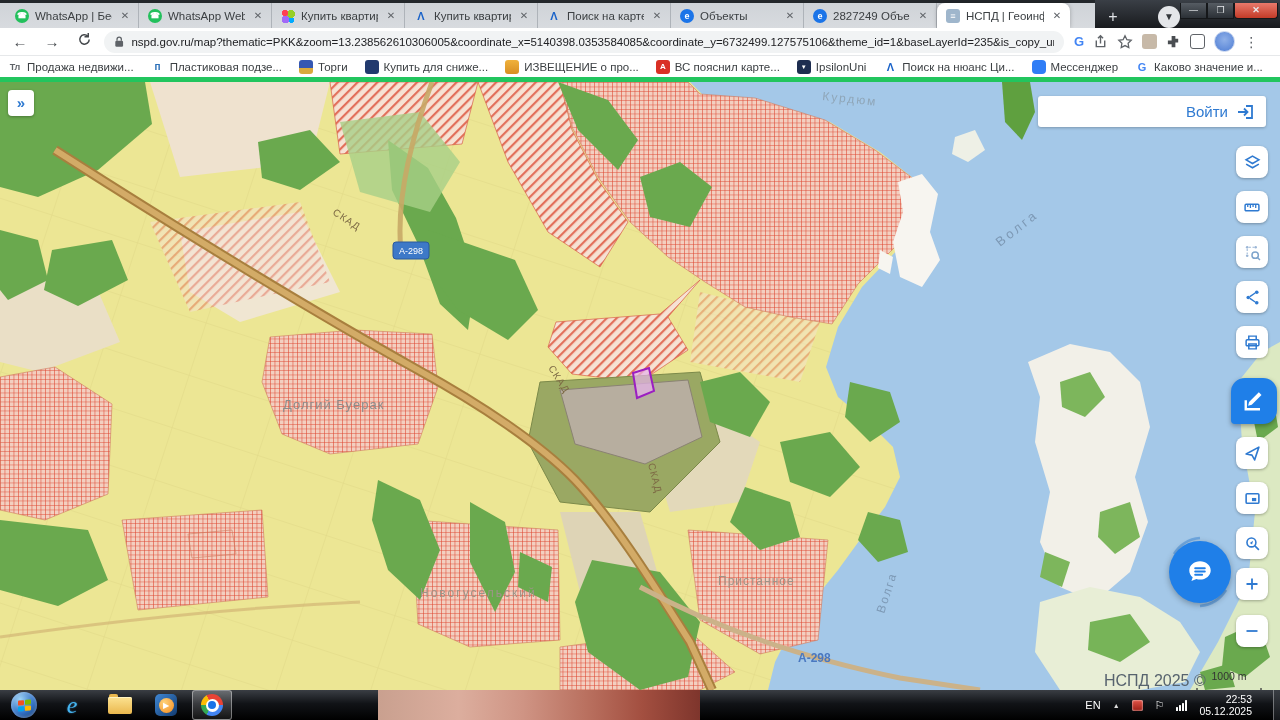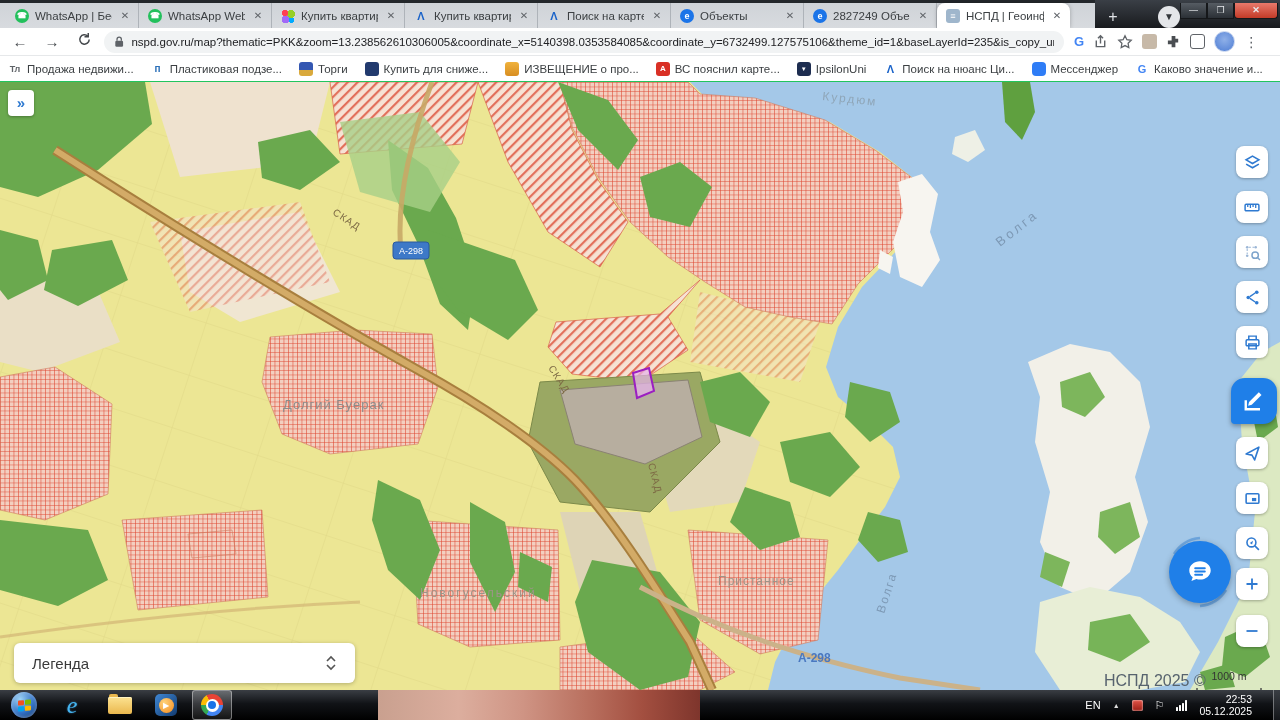--- a/index.html
+++ b/index.html
@@ -36,21 +36,21 @@
   .nav-ic{width:24px;height:24px;text-align:center;line-height:24px;font-size:15px;color:#45494d;margin-left:8px;flex:none}
   .urlbox{height:22px;flex:none;width:960px;margin-left:8px;background:#f1f3f4;border-radius:12px;display:flex;align-items:center;padding:0 10px;gap:7px}
   .urlbox .url{font-size:11.5px;color:#202124;white-space:nowrap;overflow:hidden}
   .tb-right{display:flex;align-items:center;gap:9px;margin-left:10px}
   .gicon{font-size:13px;font-weight:bold;color:#4285f4}
   .avatar{width:21px;height:21px;border-radius:50%;background:radial-gradient(circle at 50% 40%,#8fb0e8,#4e7dd4);border:1.5px solid #c6d4ee}
   .extb{width:15px;height:15px;border-radius:3px}
   .dots{font-size:14px;color:#5f6368;letter-spacing:0}
 
   
-  .bookmarks{position:absolute;top:56px;left:0;width:1280px;height:26px;background:#fff;display:flex;align-items:center;border-bottom:1px solid #22c55e;padding:0 8px}
+  .bookmarks{position:absolute;top:56px;left:0;width:1280px;height:26px;background:#fff;display:flex;align-items:center;border-bottom:5px solid #22c55e;padding:0 8px}
   .bm{display:flex;align-items:center;gap:5px;font-size:11.5px;color:#3c4043;margin-right:17px;flex:none}
   .bmi{width:14px;height:14px;flex:none;display:flex;align-items:center;justify-content:center;font-size:8px;font-weight:bold;color:#fff;border-radius:3px}
   .bm-spacer{flex:1}
   .bm-sep{width:1px;height:16px;background:#d4d7da;margin-right:10px}
 
   
   .map{position:absolute;top:82px;left:0;width:1280px;height:608px;overflow:hidden;background:#a4c8e8}
   .map svg.art{position:absolute;top:0;left:0}
   .expand-btn{position:absolute;left:8px;top:8px;width:26px;height:26px;background:#fff;border-radius:4px;box-shadow:0 1px 3px rgba(0,0,0,.3);color:#2f7ad1;font-weight:bold;font-size:15px;text-align:center;line-height:25px}
   .login-bar{position:absolute;left:1038px;top:14px;width:228px;height:31px;background:#fff;border-radius:3px;box-shadow:0 1px 3px rgba(0,0,0,.25);display:flex;align-items:center;justify-content:flex-end;gap:8px;padding:0 12px;color:#2f7ad1;font-size:15px}
@@ -342,20 +342,27 @@
         <text x="718" y="503" font-size="12" fill="#9d9488" letter-spacing="1">Пристанное</text>
         <text x="798" y="580" font-size="12" font-weight="bold" fill="#4a78c0">А-298</text>
         <text transform="translate(332,132) rotate(33)" font-size="10" fill="#7d6a45" letter-spacing="1">СКАД</text>
         <text transform="translate(548,286) rotate(58)" font-size="10" fill="#7d6a45" letter-spacing="1">СКАД</text>
         <text transform="translate(648,382) rotate(76)" font-size="10" fill="#7d6a45" letter-spacing="1">СКАД</text>
       </g>
     </svg>
 
     <div class="expand-btn">»</div>
 
+    <div class="login-bar">
+      <span>Войти</span>
+      <svg width="18" height="16" viewBox="0 0 18 16">
+          <path d="M10 2h6v12h-6" fill="none" stroke="#2f7ad1" stroke-width="1.8"></path>
+          <path d="M2 8h9M8 4.5 11.5 8 8 11.5" fill="none" stroke="#2f7ad1" stroke-width="1.8"></path>
+        </svg>
+    </div>
 
     <div class="ctrl" style="top:64px">
         <svg width="17" height="17" viewBox="0 0 16 16">
           <path d="M8 2 14 5.5 8 9 2 5.5Z" fill="none" stroke="#2f7ad1" stroke-width="1.5"></path>
           <path d="M2 9.5 8 13l6-3.5" fill="none" stroke="#2f7ad1" stroke-width="1.5"></path>
         </svg>
       </div>
     <div class="ctrl" style="top:109px">
         <svg width="18" height="17" viewBox="0 0 16 16">
           <rect x="1.5" y="5" width="13" height="6" rx="1" fill="none" stroke="#2f7ad1" stroke-width="1.4"></rect>
@@ -427,27 +434,20 @@
       <path d="M14 22 A 34 34 0 0 1 40 6" fill="none" stroke="#4a90d9" stroke-width="2.5" opacity=".6"></path>
       <path d="M66 58 A 34 34 0 0 1 40 74" fill="none" stroke="#4a90d9" stroke-width="2.5" opacity=".6"></path>
     </svg>
     <div class="fab">
       <svg width="30" height="30" viewBox="0 0 28 28">
         <path d="M14 4c5.5 0 10 3.8 10 8.5S19.5 21 14 21c-1.2 0-2.3-.2-3.4-.5L6 22.5l1.2-3.6C5.2 17.3 4 15 4 12.5 4 7.8 8.5 4 14 4z" fill="#fff"></path>
         <path d="M9.5 10.5h9M9.5 13.5h9M9.5 16.5h6.5" stroke="#1f7fe8" stroke-width="1.8" stroke-linecap="round"></path>
       </svg>
     </div>
 
-    <div class="legend">
-      <span>Легенда</span>
-      <svg class="chev" width="12" height="16" viewBox="0 0 12 16">
-        <path d="M2 6 6 2l4 4" fill="none" stroke="#555" stroke-width="1.6"></path>
-        <path d="M2 10l4 4 4-4" fill="none" stroke="#555" stroke-width="1.6"></path>
-      </svg>
-    </div>
 
     <div class="attr">НСПД 2025 ©</div>
     <div class="scalebar">
       <span class="sl">1000 m</span>
       <svg width="66" height="9" viewBox="0 0 66 9">
           <path d="M1 1v7h64V1" fill="none" stroke="#444" stroke-width="1.4"></path>
         </svg>
     </div>
   </div>
 

